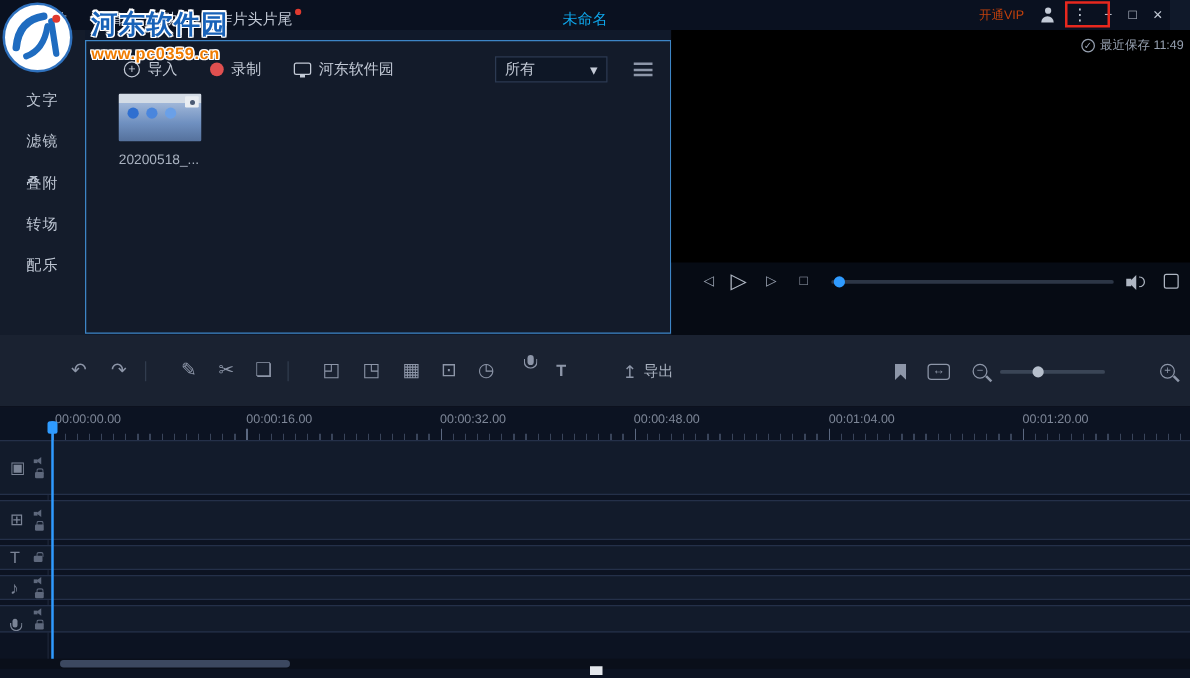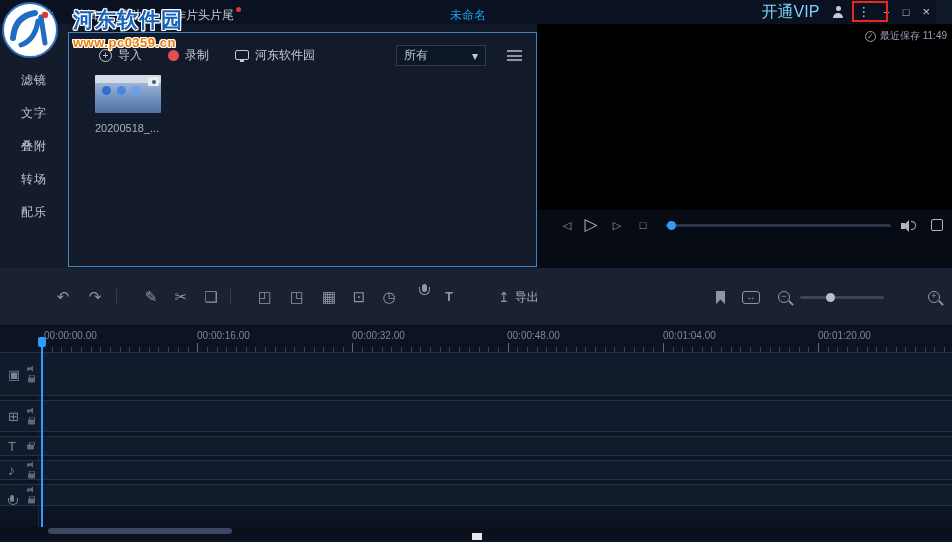--- a/index.html
+++ b/index.html
@@ -7,21 +7,21 @@
   body{font-family:"Liberation Sans","DejaVu Sans",sans-serif;font-size:12px;color:#c6cdd8}
   .app{position:relative;width:952px;height:542px;background:#10192a;overflow:hidden}
 
   
   .titlebar{position:absolute;top:0;left:0;right:16px;height:24px;background:#0a1120;display:flex;align-items:flex-end;z-index:5}
   .menus{display:flex;gap:20px;padding-left:30px}
   .menu-item{font-size:12px;color:#c3cad6;white-space:nowrap;cursor:default}
   .badge-dot{display:inline-block;width:5px;height:5px;background:#e03a2f;border-radius:50%;vertical-align:top;margin-left:2px}
   .tb-title{position:absolute;left:50%;transform:translateX(-50%);color:#0ea5e9}
   .tb-right{position:absolute;right:6px;top:0;height:24px;display:flex;align-items:center;gap:13px}
-  .vip{font-size:16px;color:#7dd3fc;white-space:nowrap}
+  .vip{font-size:10px;color:#c2410c;white-space:nowrap}
   .icon-user{position:relative;width:12px;height:12px;display:inline-block}
   .icon-user::before{content:"";position:absolute;top:0;left:3.5px;width:5px;height:5px;border-radius:50%;background:#c3cad6}
   .icon-user::after{content:"";position:absolute;bottom:0;left:1px;width:10px;height:5px;border-radius:5px 5px 0 0;background:#c3cad6}
   .dots{font-size:13px;color:#c3cad6;line-height:24px}
   .winbtn{font-size:11px;color:#c3cad6;line-height:24px}
   .winbtn.close{font-size:13px}
   .annotation-box{position:absolute;left:852px;top:1px;width:36px;height:21px;border:2px solid #e8281e;z-index:30}
 
   .autosave{position:absolute;top:29px;right:5px;display:flex;align-items:center;gap:4px;font-size:10px;color:#96a0b0;z-index:6}
   .icon-clock-check{display:inline-block;width:11px;height:11px;border:1px solid #96a0b0;border-radius:50%;font-size:8px;line-height:10px;text-align:center;color:#96a0b0}
@@ -157,22 +157,22 @@
     </div>
   </header>
   <div class="annotation-box"></div>
 
   <div class="autosave">
     <span class="icon-clock-check">✓</span>
     <span>最近保存 11:49</span>
   </div>
 
   <aside class="sidebar">
+    <div class="sidebar-item">文字</div>
     <div class="sidebar-item">滤镜</div>
-    <div class="sidebar-item">文字</div>
     <div class="sidebar-item">叠附</div>
     <div class="sidebar-item">转场</div>
     <div class="sidebar-item">配乐</div>
   </aside>
 
   <section class="media-panel">
     <div class="media-toolbar">
       <span class="media-btn">
         <span class="icon-plus-circle">+</span>
         <span>导入</span>

